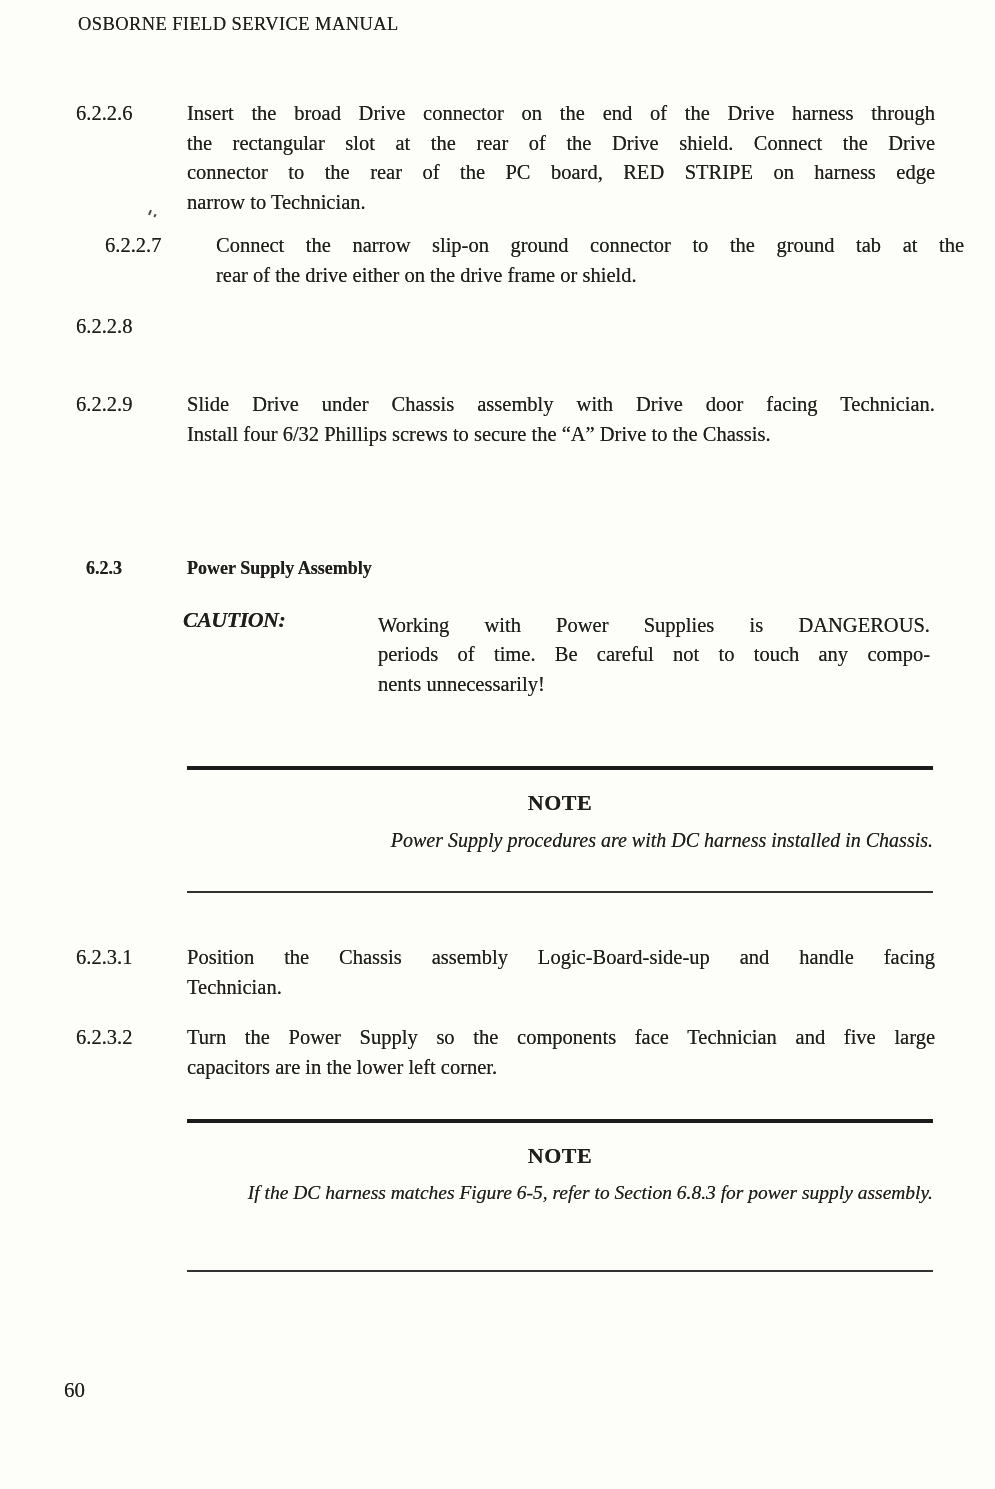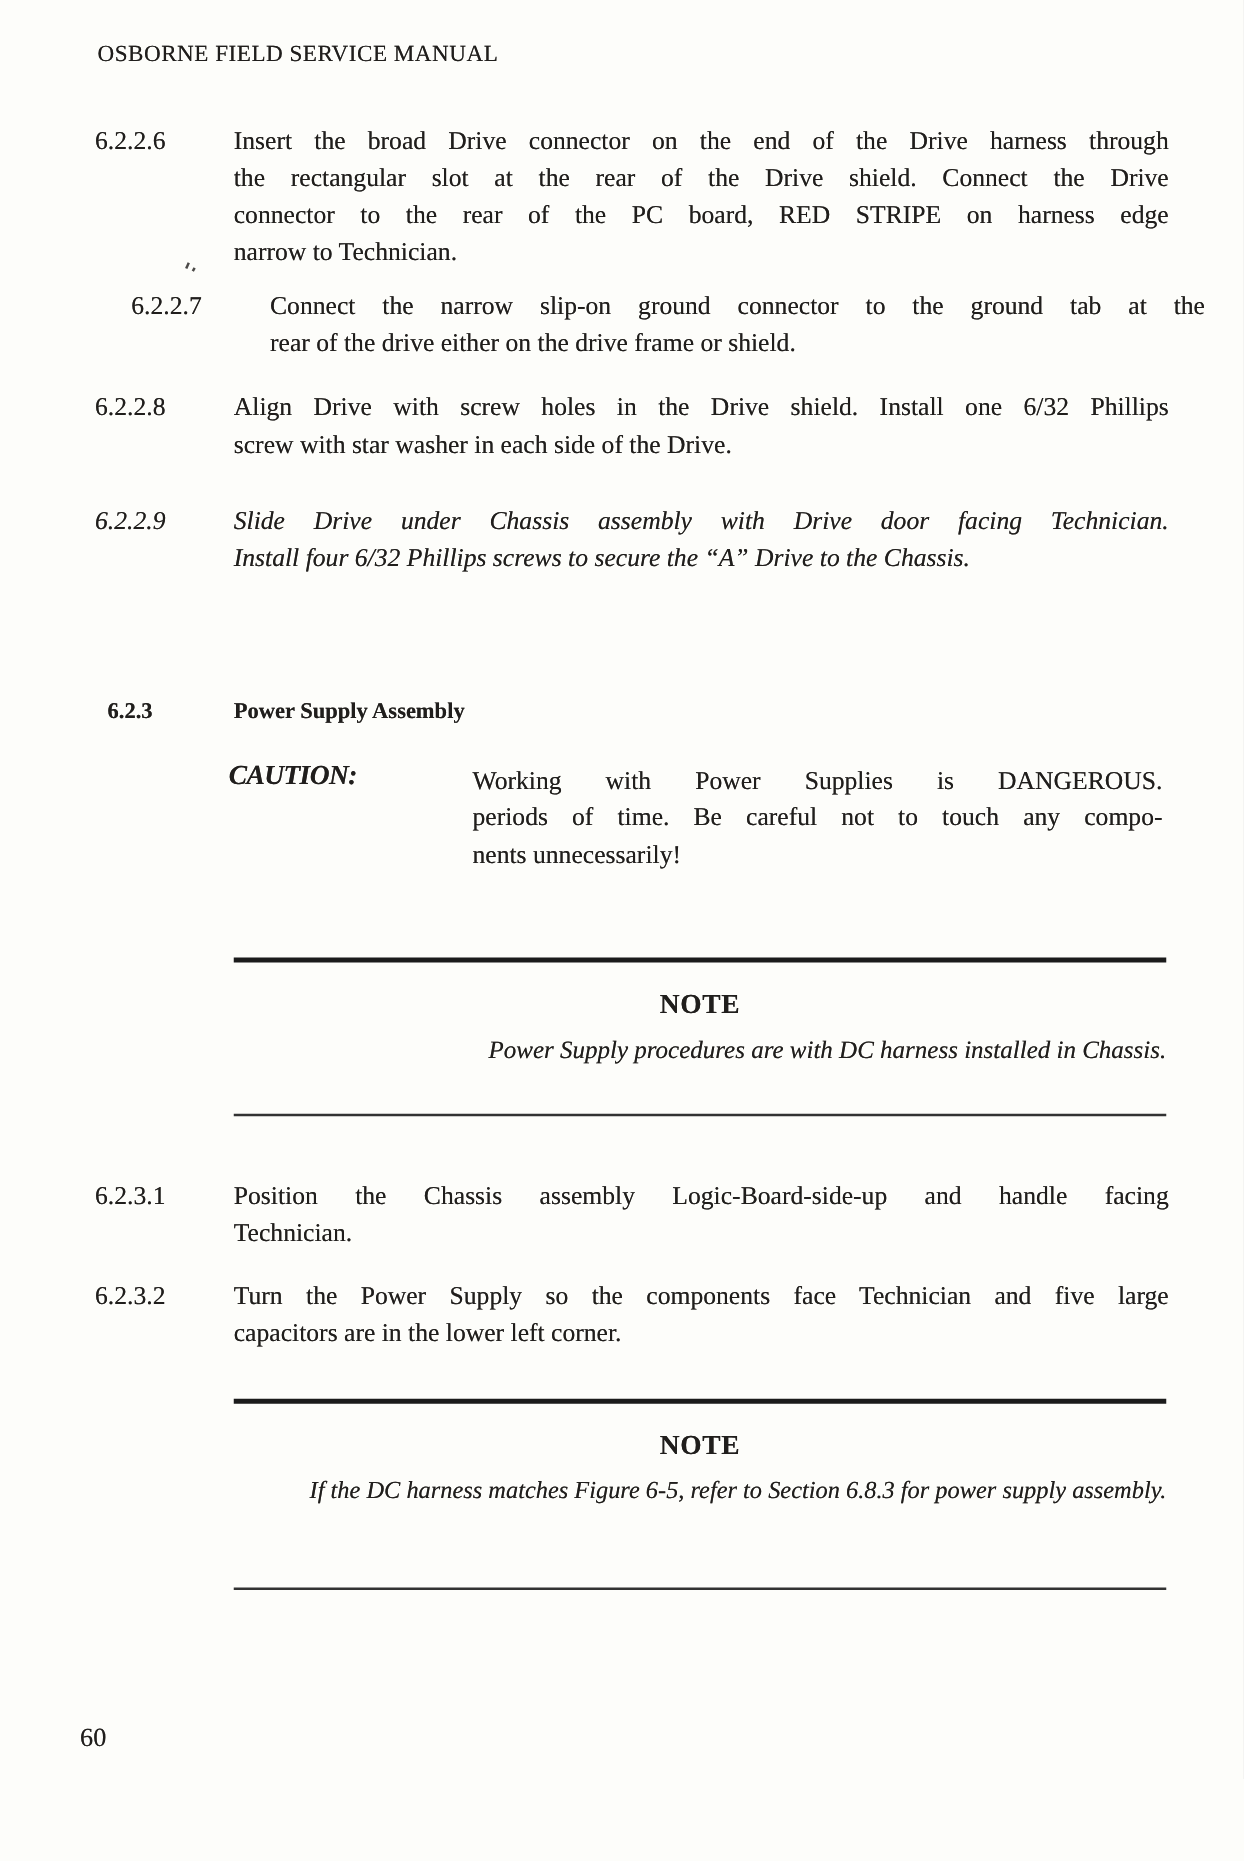--- a/index.html
+++ b/index.html
@@ -8,35 +8,35 @@
     width:995px;height:1489px;
     margin:0 auto;
     background:#fdfdfa;
     font-family:"Liberation Serif","DejaVu Serif",serif;
     color:#201e1c;
     overflow:hidden;
   }
   .page *{text-shadow:0 0 .45px rgba(30,28,26,.75);}
 
   .running-head{
-    position:absolute;left:78px;top:34px;
+    position:absolute;left:78px;top:14px;
     font-size:18.5px;letter-spacing:.4px;
   }
 
   
   .proc{
     position:absolute;left:76px;display:flex;
     font-size:20.5px;line-height:29.5px;
   }
   .proc .num{flex:0 0 111px;}
   .proc .body{width:748px;}
   .jline{text-align:justify;text-align-last:justify;}
   .jline.jlast{text-align-last:left;}
 
-  .s1{top:99px;}  .s2{top:231px;margin-left:29px;} .s3{top:312px;} .s4{top:403px;font-style:italic;}
+  .s1{top:99px;}  .s2{top:231px;margin-left:29px;} .s3{top:312px;} .s4{top:390px;}
   .s5{top:943px;} .s6{top:1023px;}
 
   
   .sec-heading{
     position:absolute;left:86px;top:552px;display:flex;
     font-size:18px;font-weight:bold;line-height:32px;align-items:center;
   }
   .sec-heading .num{flex:0 0 101px;}
 
   
@@ -103,24 +103,20 @@
   <div class="proc s2">
     <div class="num">6.2.2.7</div>
     <div class="body">
         <div class="jline">Connect the narrow slip-on ground connector to the ground tab at the</div>
         <div class="jline jlast">rear of the drive either on the drive frame or shield.</div>
       </div>
   </div>
 
   <div class="proc s3">
     <div class="num">6.2.2.8</div>
-    <div class="body">
-        <div class="jline">Align Drive with screw holes in the Drive shield. Install one 6/32 Phillips</div>
-        <div class="jline jlast">screw with star washer in each side of the Drive.</div>
-      </div>
   </div>
 
   <div class="proc s4">
     <div class="num">6.2.2.9</div>
     <div class="body">
         <div class="jline">Slide Drive under Chassis assembly with Drive door facing Technician.</div>
         <div class="jline jlast">Install four 6/32 Phillips screws to secure the “A” Drive to the Chassis.</div>
       </div>
   </div>
 

